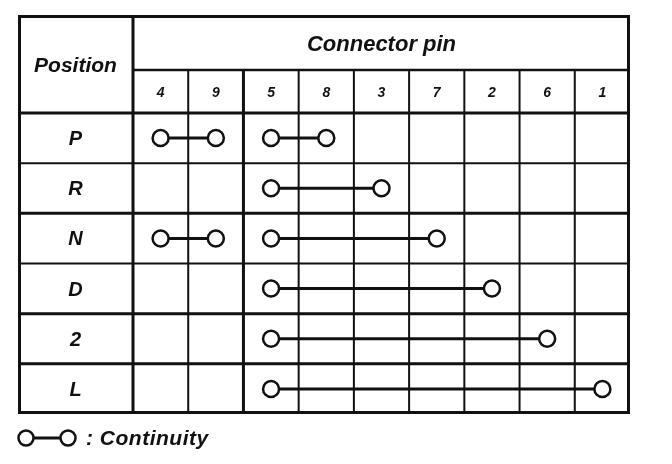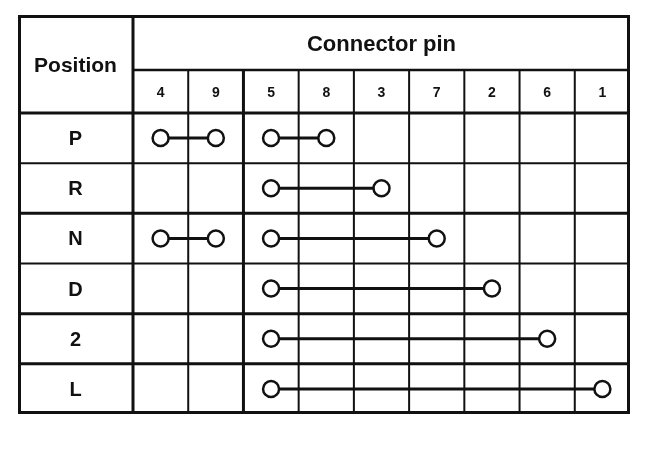--- a/index.html
+++ b/index.html
@@ -7,20 +7,21 @@
     width: 672px; height: 464px;
     background: #ffffff;
     font-family: "Liberation Sans", sans-serif;
     color: #111111;
     overflow: hidden;
   }
   .page {
     position: relative;
     width: 672px; height: 456px;
     background: #ffffff;
+    font-style: italic;
   }
   .table-wrap {
     position: absolute;
     left: 18px; top: 15px;
     width: 612px; height: 399px;
   }
   .table-wrap svg {
     display: block;
   }
   svg text {
@@ -104,14 +105,22 @@
         <text x="584.3888888888889" y="77.5" dy="0.35em" text-anchor="middle" font-size="14" font-weight="bold">1</text>
         <text x="57.5" y="123.08333333333333" dy="0.35em" text-anchor="middle" font-size="20" font-weight="bold">P</text>
         <text x="57.5" y="173.25" dy="0.35em" text-anchor="middle" font-size="20" font-weight="bold">R</text>
         <text x="57.5" y="223.41666666666666" dy="0.35em" text-anchor="middle" font-size="20" font-weight="bold">N</text>
         <text x="57.5" y="273.5833333333333" dy="0.35em" text-anchor="middle" font-size="20" font-weight="bold">D</text>
         <text x="57.5" y="323.74999999999994" dy="0.35em" text-anchor="middle" font-size="20" font-weight="bold">2</text>
         <text x="57.5" y="373.91666666666663" dy="0.35em" text-anchor="middle" font-size="20" font-weight="bold">L</text>
       </svg>
   </div>
 
+  <div class="legend">
+    <svg class="legend-sym" width="62" height="24" viewBox="0 0 62 24">
+      <line x1="10" y1="12" x2="52" y2="12" stroke="#111111" stroke-width="3"></line>
+      <circle cx="10" cy="12" r="7.5" fill="#ffffff" stroke="#111111" stroke-width="2.5"></circle>
+      <circle cx="52" cy="12" r="7.5" fill="#ffffff" stroke="#111111" stroke-width="2.5"></circle>
+    </svg>
+    <span class="legend-text">: Continuity</span>
+  </div>
 
 </div>
 
 </body></html>

